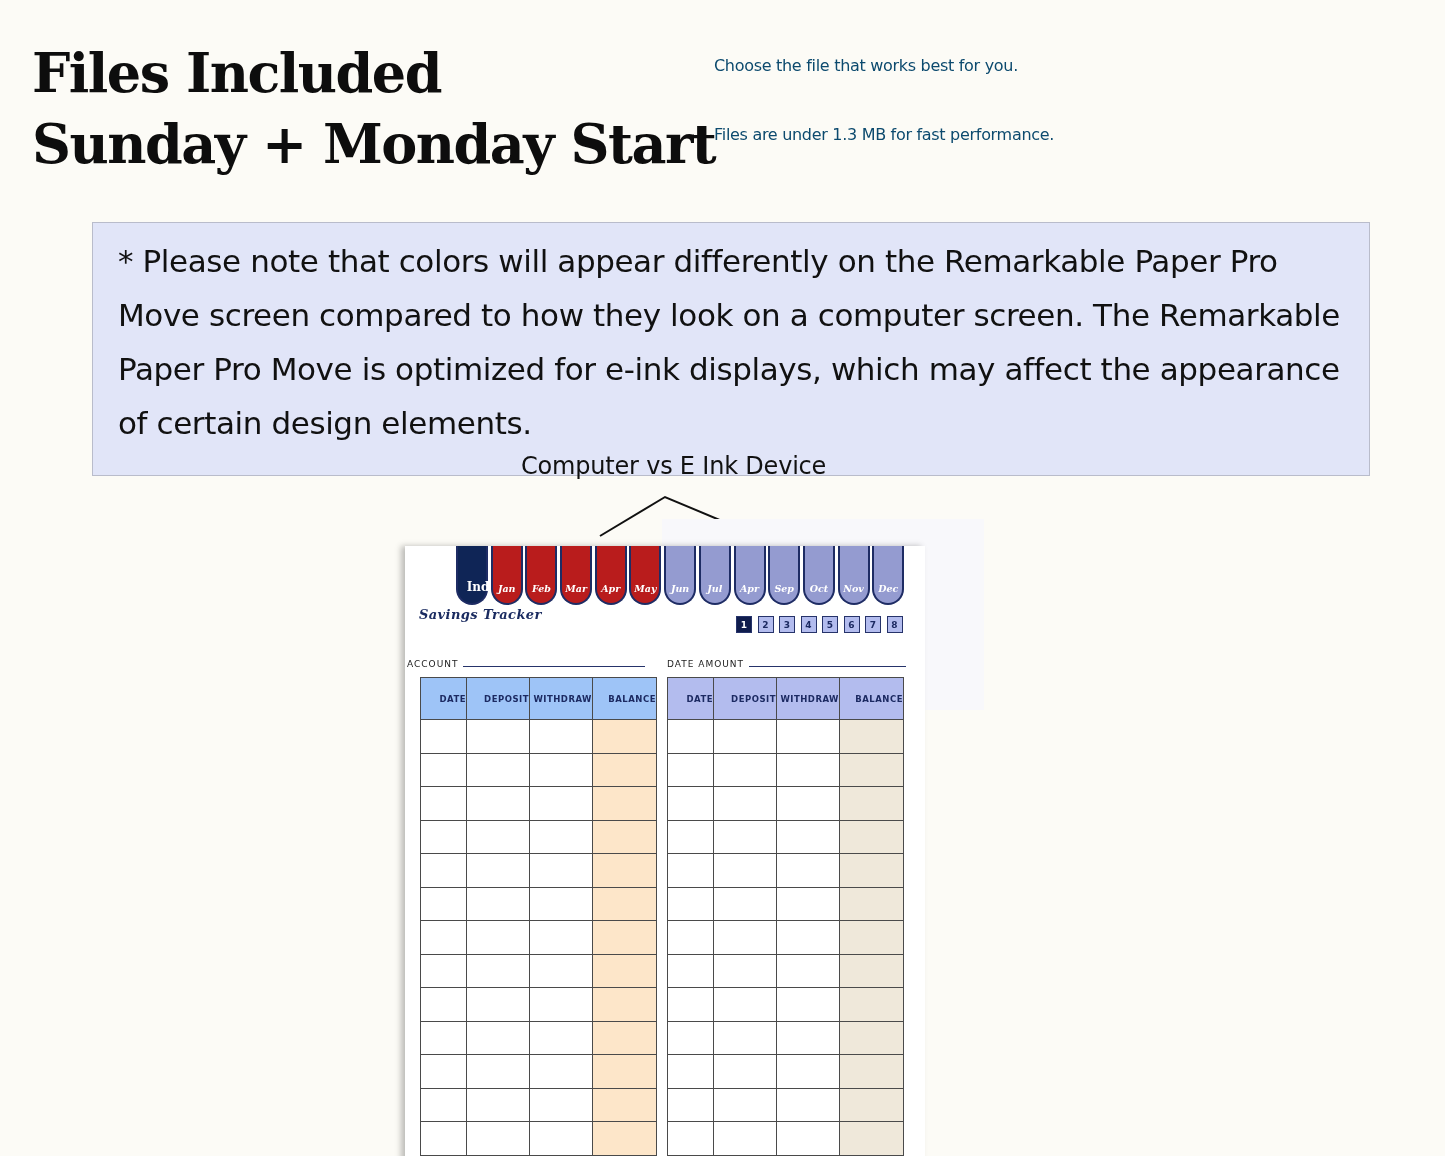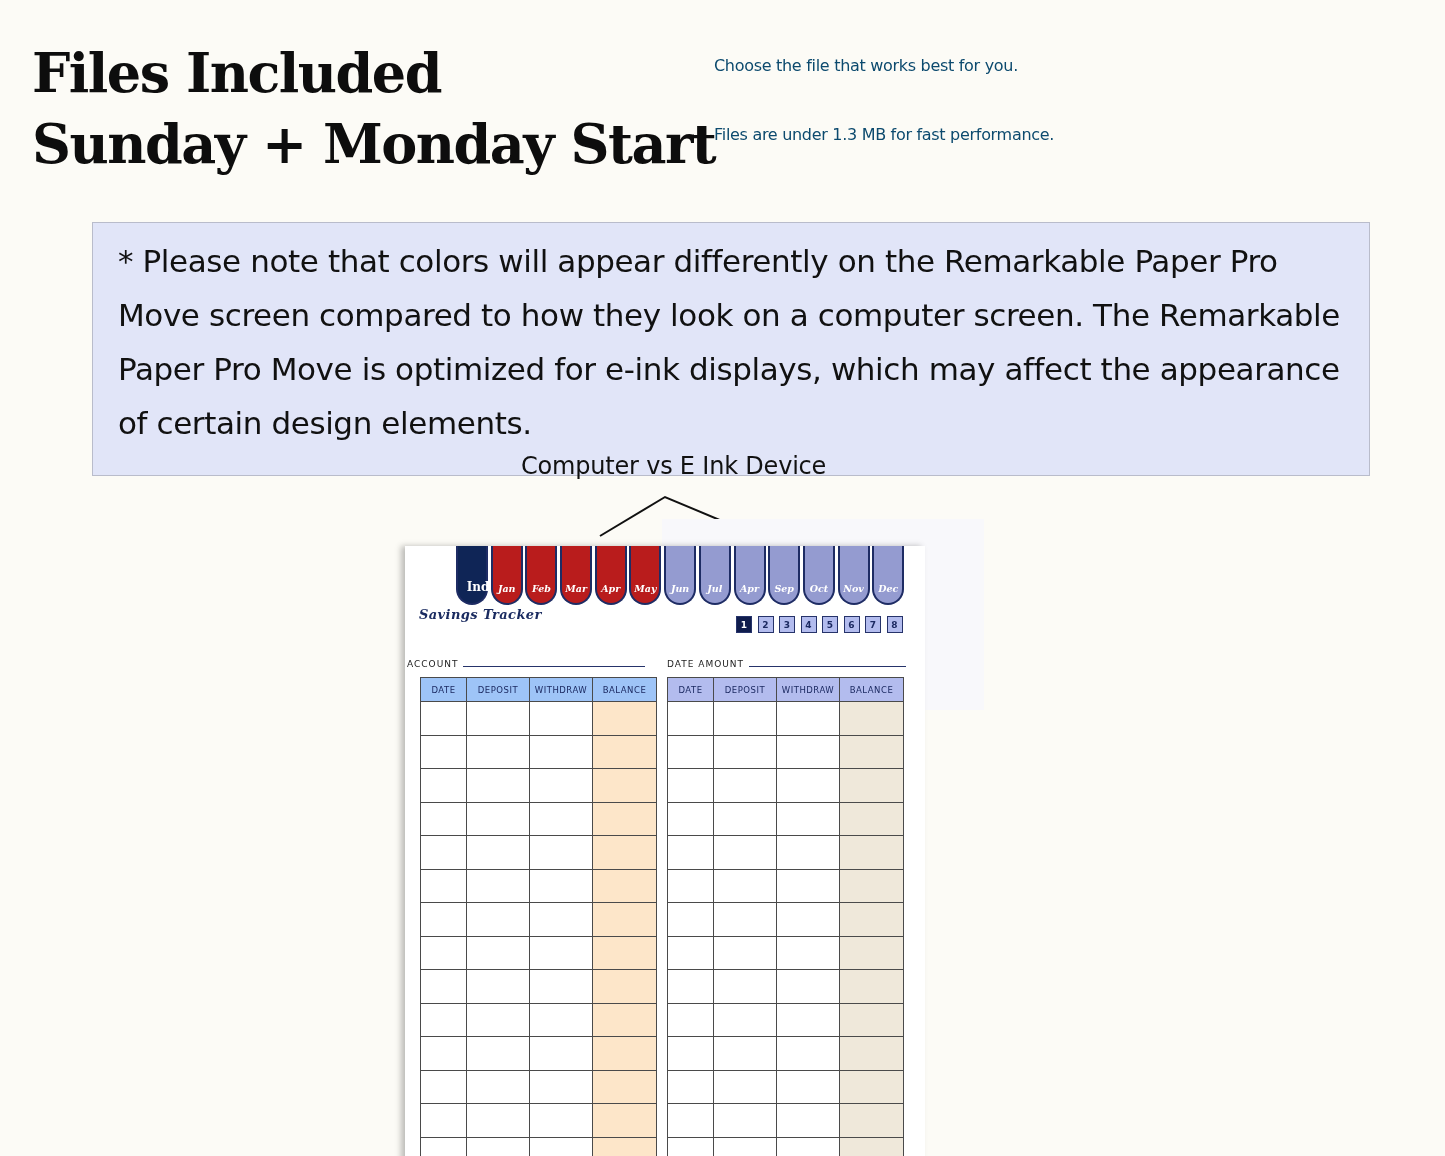--- a/index.html
+++ b/index.html
@@ -52,21 +52,21 @@
     font-size: 9px; font-weight: bold; color: #1c2a62; display: flex; align-items: center; justify-content: center;
   }
   .pg.current { background: #0f1c4d; color: #fff; }
 
   .field-label { position: absolute; top: 113px; font-size: 9px; letter-spacing: 1px; color: #1c1c1c; display: flex; align-items: flex-end; }
   .field-label .line { display: inline-block; height: 1px; background: #26336a; margin-left: 5px; margin-bottom: 2px; }
 
   .table { position: absolute; top: 131px; border-collapse: collapse; table-layout: fixed; }
   .table th, .table td { border: 1.3px solid #4a4a4a; }
   .table th {
-    height: 24px; font-size: 8.5px; font-weight: normal; letter-spacing: 0.5px; color: #1c2a62; text-align: center; vertical-align: middle;
+    height: 42px; font-size: 8.5px; font-weight: bold; letter-spacing: 0.5px; color: #1c2a62; text-align: right; vertical-align: middle;
   }
   .table td { height: 33.5px; background: #fff; }
   .t-left th { background: #9ec4f7; }
   .t-left td.bal { background: #fde6c9; }
   .t-right th { background: #b3bcee; }
   .t-right td.bal { background: #efe8da; }
 </style>
 </head>
 <body>
 

